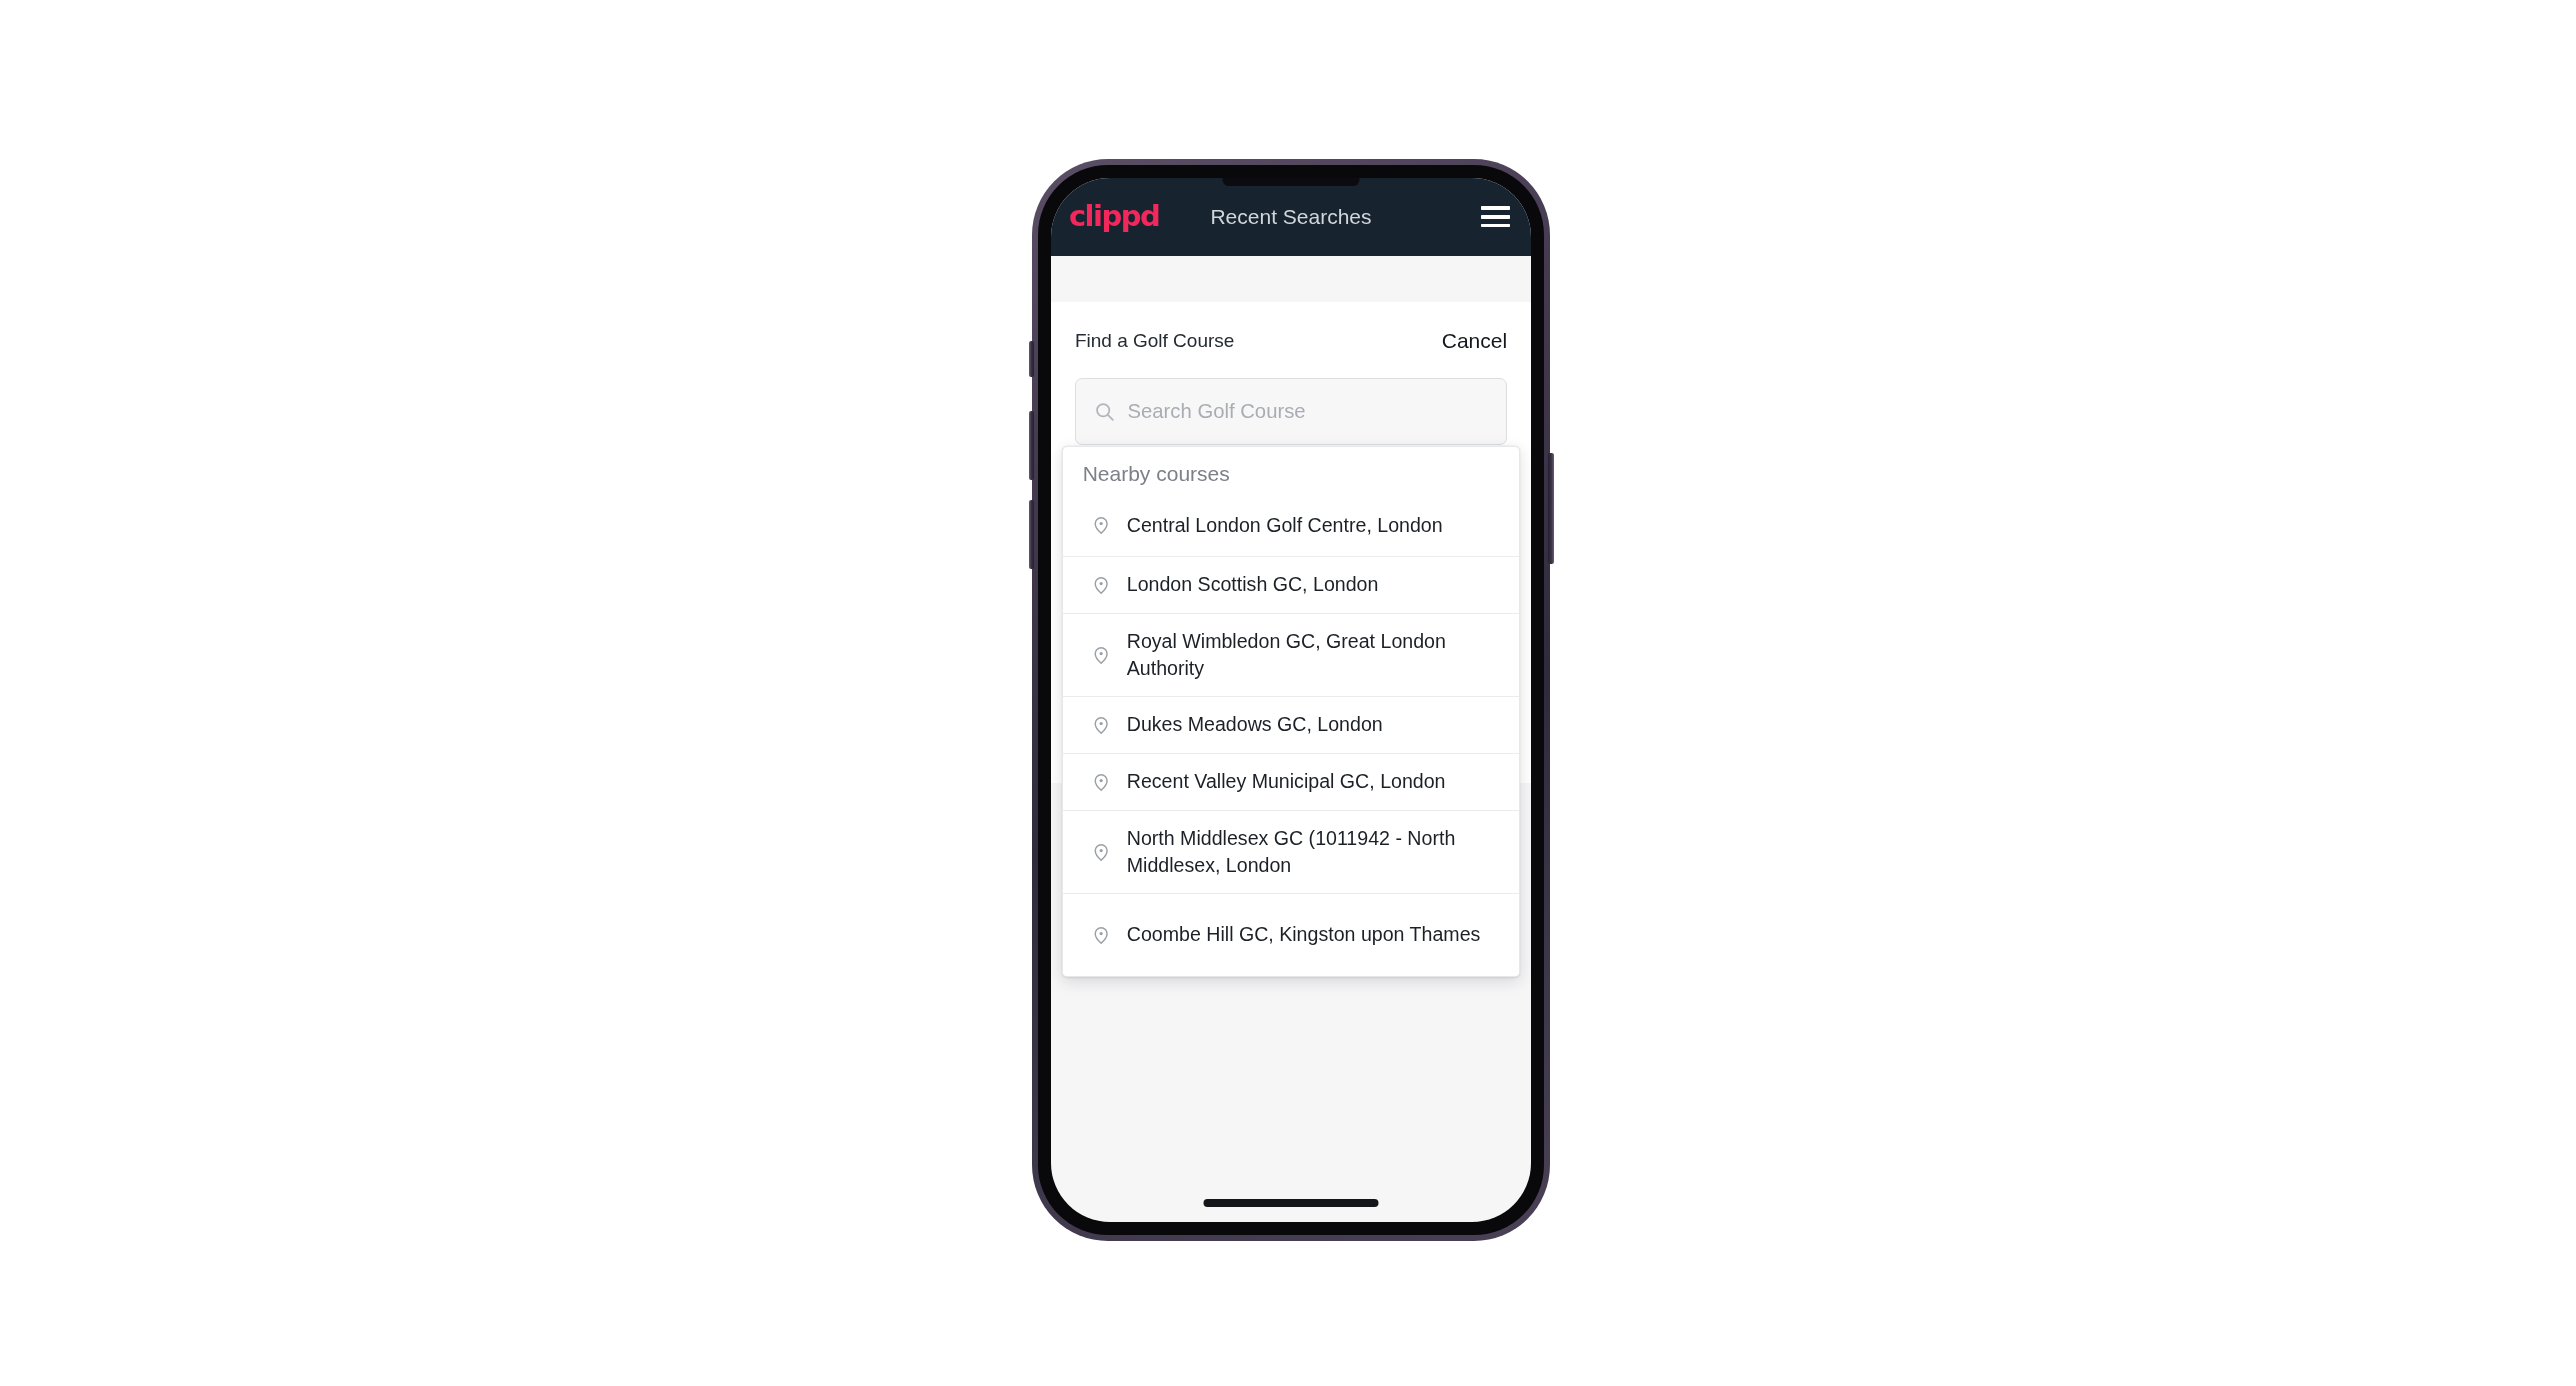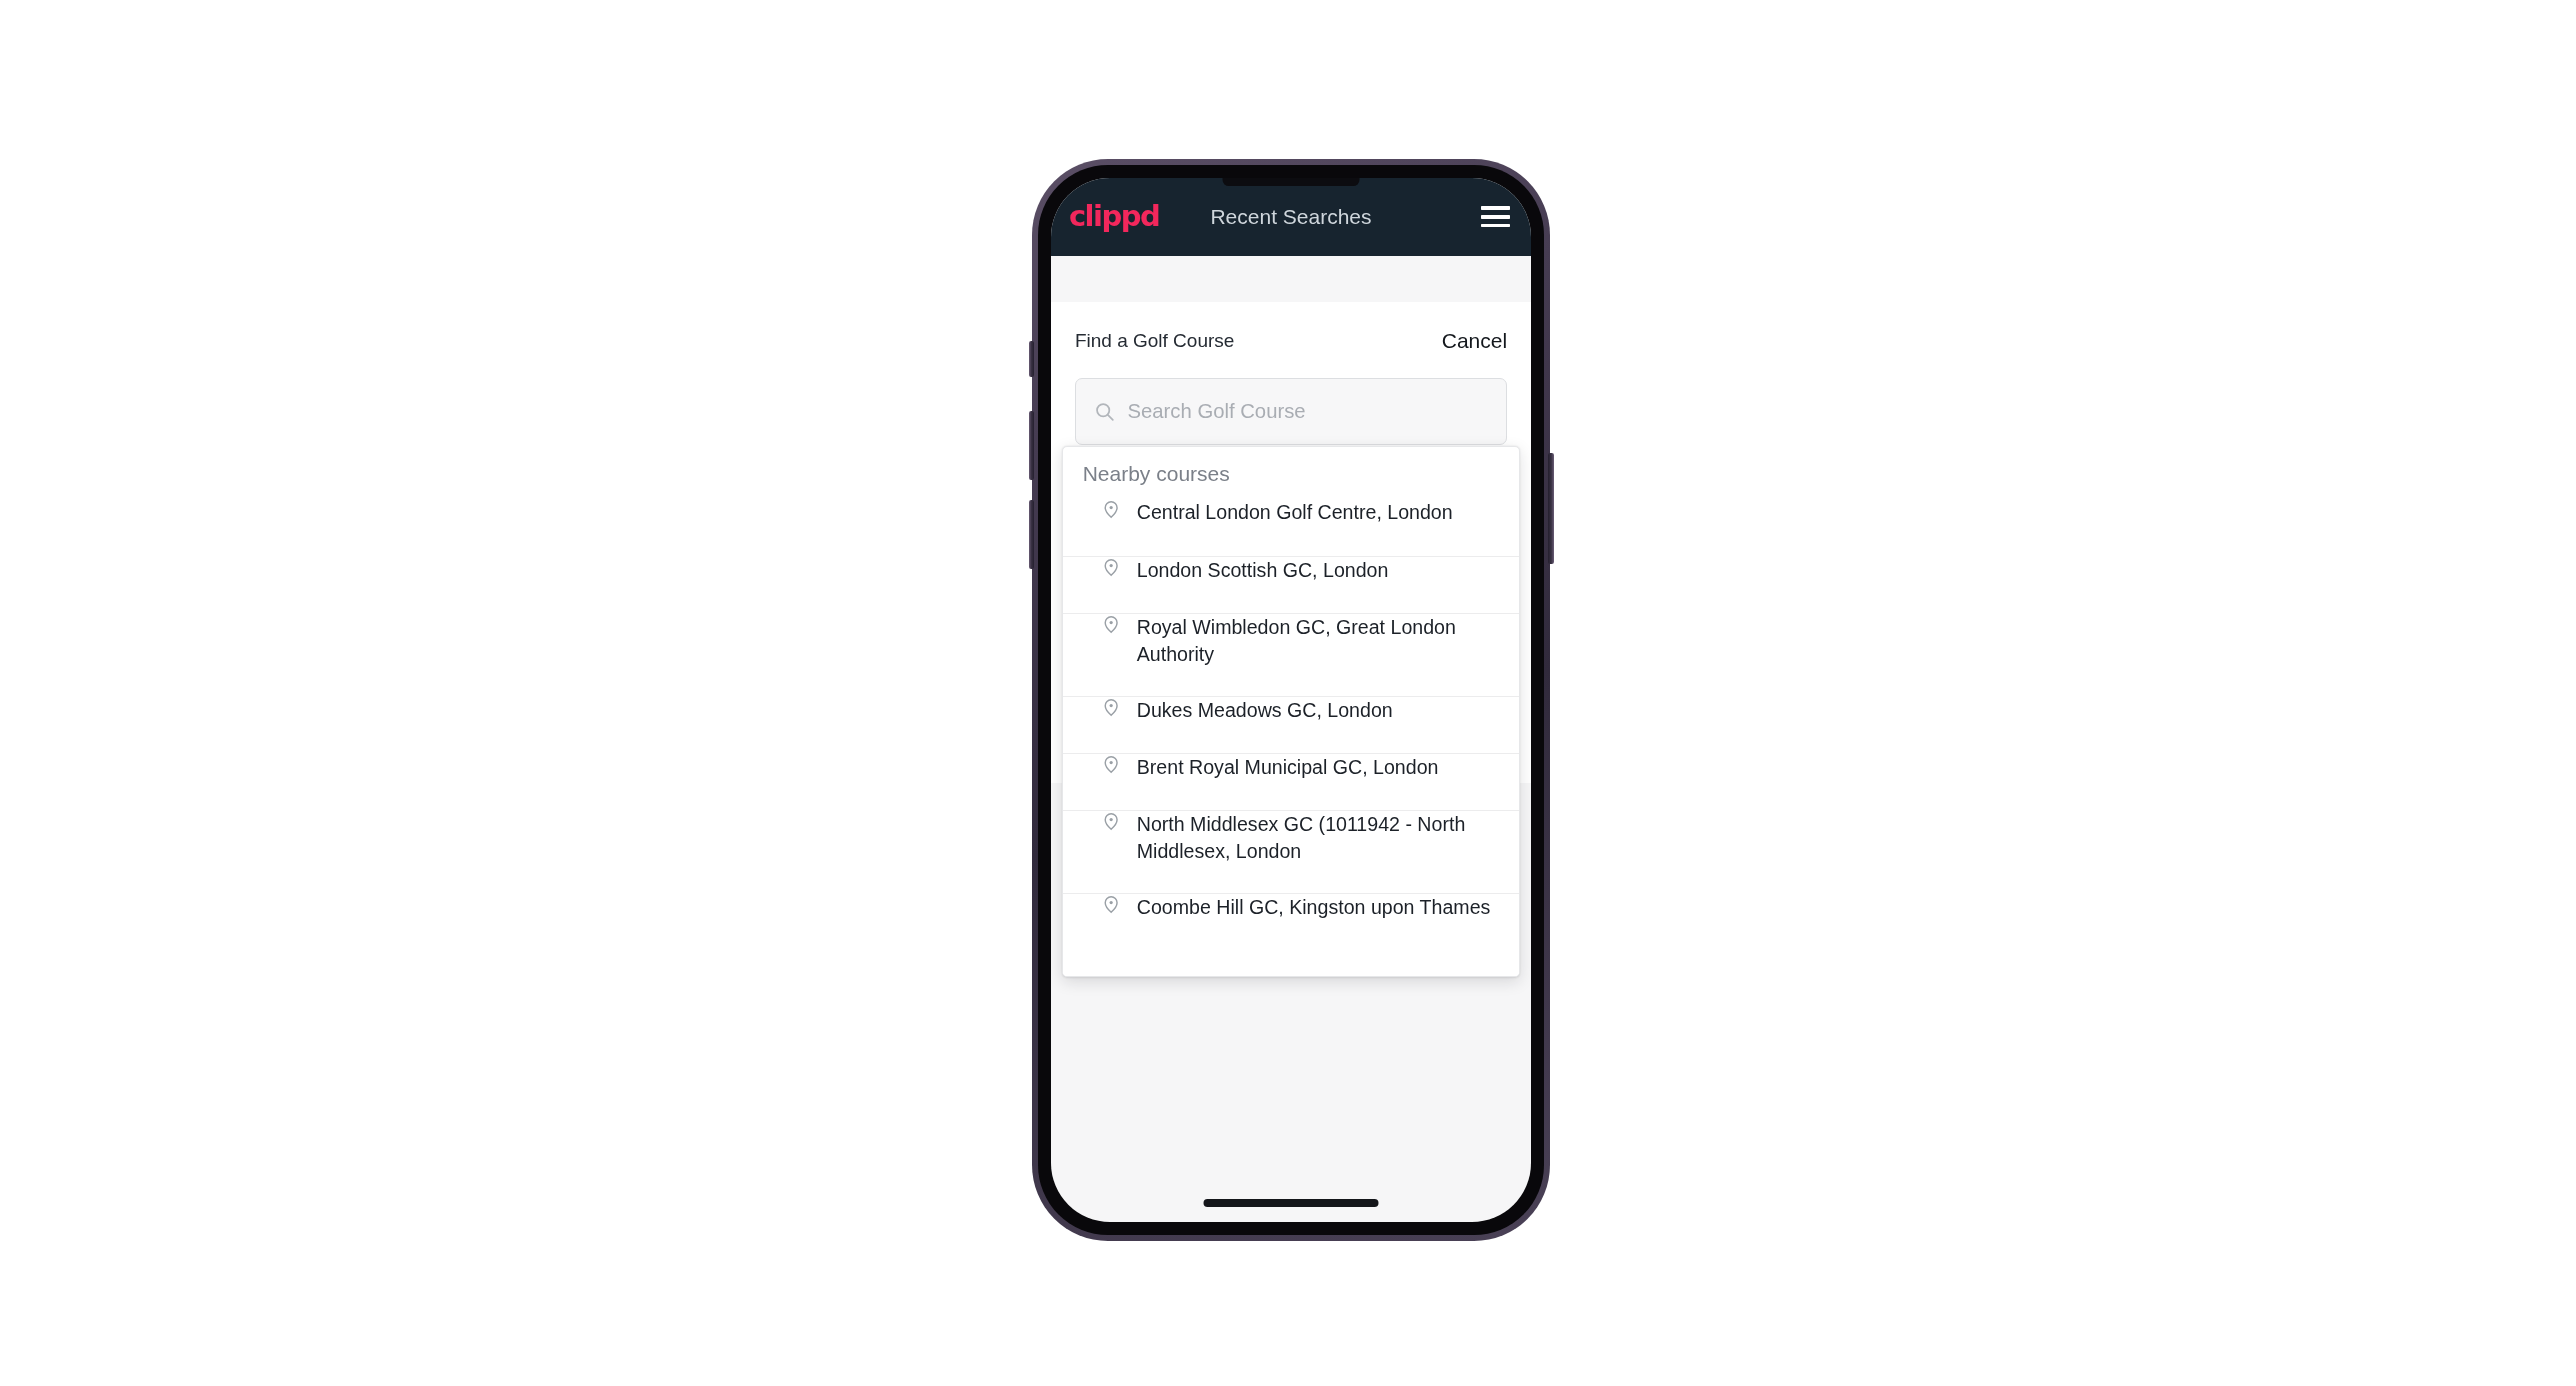--- a/index.html
+++ b/index.html
@@ -188,23 +188,23 @@
   }
 
   .dropdown-label {
     font-size: 21px;
     color: #7b8089;
     padding: 15.4px 0 12.6px 19.6px;
   }
 
   .course-row {
     display: flex;
-    align-items: flex-start;
+    align-items: center;
     gap: 15.4px;
-    padding: 0 24px 0 38px;
+    padding: 0 24px 0 28px;
     min-height: 57px;
     border-top: 0.7px solid #ececed;
     cursor: pointer;
     background: #fff;
   }
   .course-row.first { border-top: none; padding-bottom: 4.2px; }
   .course-row.two-line { min-height: 83px; }
 
   .icon-pin { width: 20.3px; height: 20.3px; flex: 0 0 20.3px; display: block; }
 
@@ -307,21 +307,21 @@
                     <path d="M12 21.5s7-6.1 7-11.2A7 7 0 0 0 5 10.3c0 5.1 7 11.2 7 11.2z"></path>
                     <circle cx="12" cy="10.1" r="1.9" fill="#9aa0a6" stroke="none"></circle>
                   </svg>
                   <div class="course-name">Dukes Meadows GC, London</div>
                 </div>
                 <div class="course-row">
                   <svg class="icon-pin" viewBox="0 0 24 24" fill="none" stroke="#9aa0a6" stroke-width="1.7">
                     <path d="M12 21.5s7-6.1 7-11.2A7 7 0 0 0 5 10.3c0 5.1 7 11.2 7 11.2z"></path>
                     <circle cx="12" cy="10.1" r="1.9" fill="#9aa0a6" stroke="none"></circle>
                   </svg>
-                  <div class="course-name">Brent Royal Municipal GC, London</div>
+                  <div class="course-name">Recent Valley Municipal GC, London</div>
                 </div>
                 <div class="course-row two-line">
                   <svg class="icon-pin" viewBox="0 0 24 24" fill="none" stroke="#9aa0a6" stroke-width="1.7">
                     <path d="M12 21.5s7-6.1 7-11.2A7 7 0 0 0 5 10.3c0 5.1 7 11.2 7 11.2z"></path>
                     <circle cx="12" cy="10.1" r="1.9" fill="#9aa0a6" stroke="none"></circle>
                   </svg>
                   <div class="course-name">North Middlesex GC (1011942 - North Middlesex, London</div>
                 </div>
                 <div class="course-row two-line">
                   <svg class="icon-pin" viewBox="0 0 24 24" fill="none" stroke="#9aa0a6" stroke-width="1.7">

